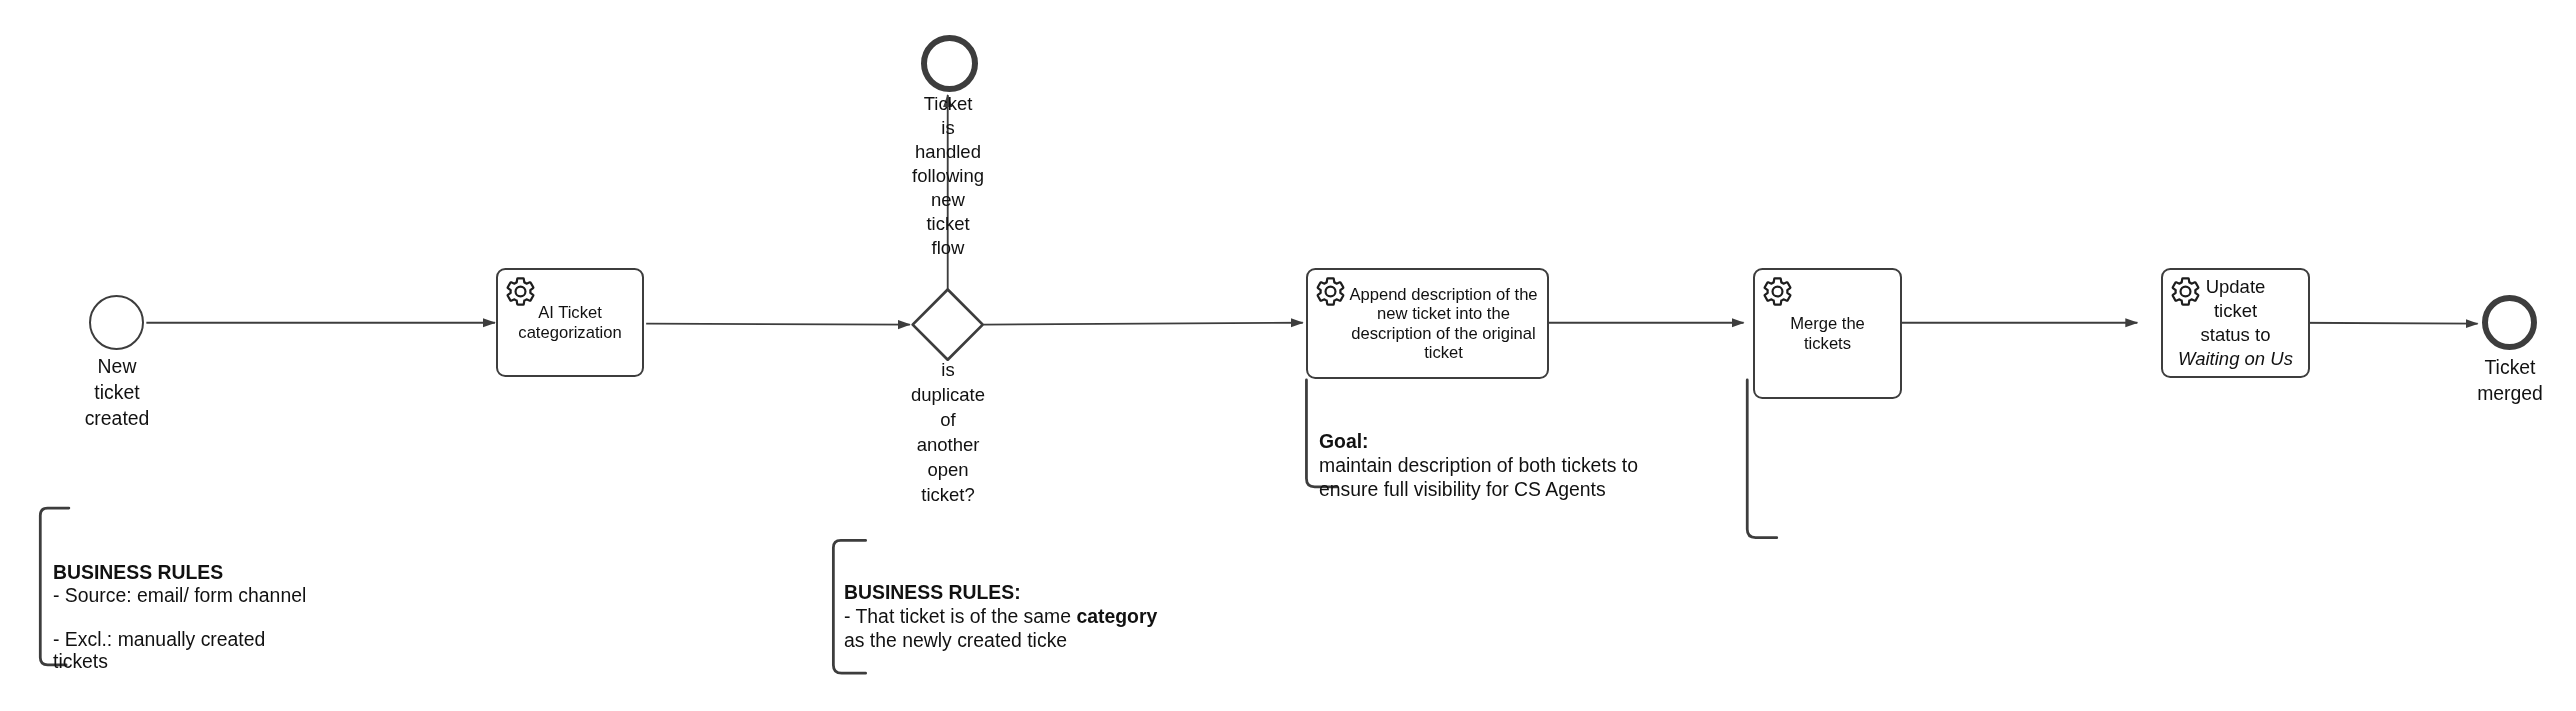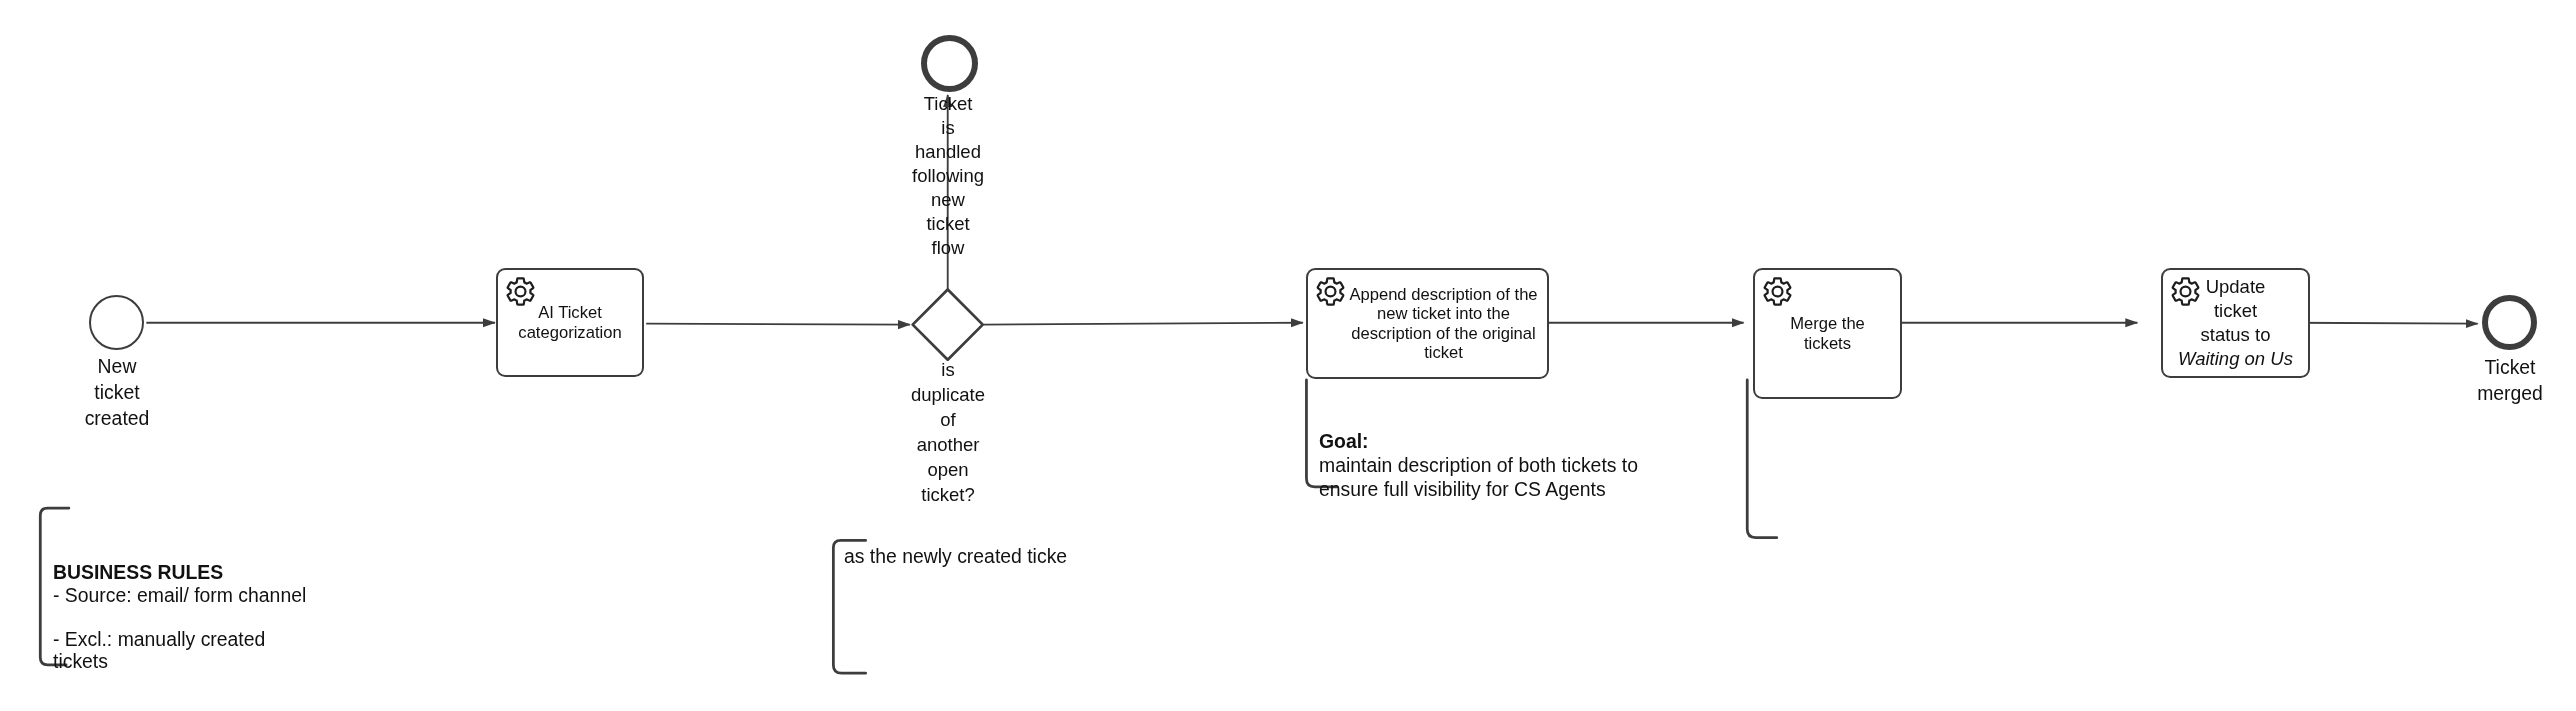--- a/index.html
+++ b/index.html
@@ -157,17 +157,19 @@
 
   <div class="note br1" style="left:53px; top:524px; width:304px;">
     <div class="h">BUSINESS RULES</div>
     <div class="body">- Source: email/ form channel
 
 - Excl.: manually created
 tickets</div>
   </div>
 
   <div class="note" style="left:844px; top:544px; width:360px;">
+    <div class="h">BUSINESS RULES:</div>
+    <div><span>- That ticket is of the same </span><span class="bold">category</span></div>
     <div>as the newly created ticke</div>
   </div>
 
 </div>
 
 
 </body></html>

